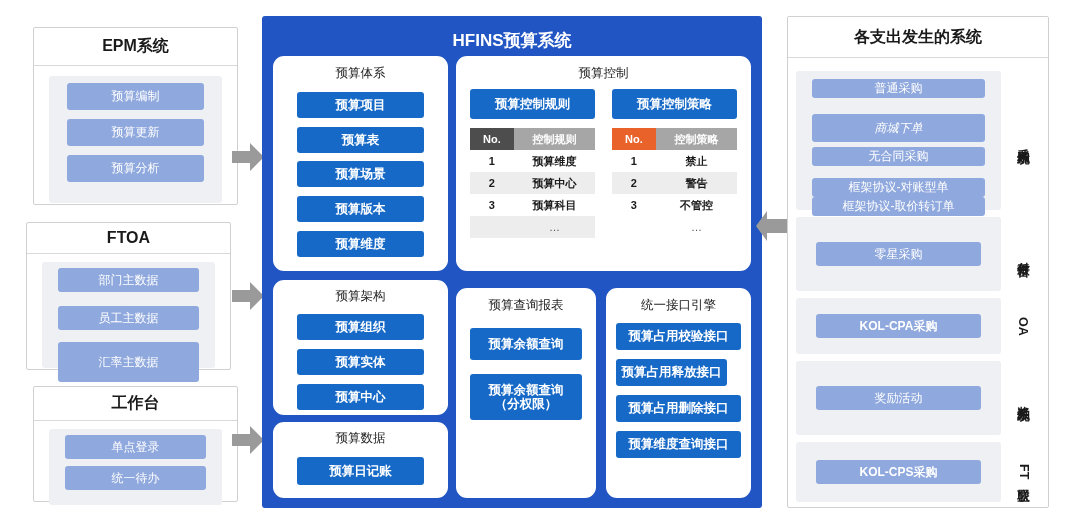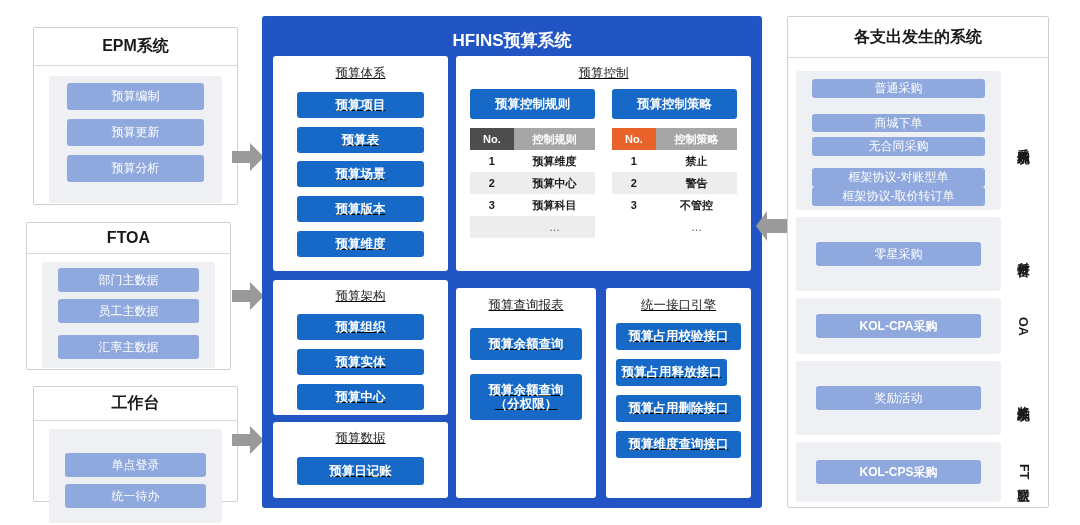--- a/index.html
+++ b/index.html
@@ -73,22 +73,21 @@
     border-radius: 3px;
   }
   .center-title {
     color: #ffffff;
     font-weight: bold;
     font-size: 17px;
     text-align: center;
   }
   .white-card {
     background: #ffffff;
-    border-radius: 3px;
-    text-decoration: underline;
+    border-radius: 11px;
   }
   .card-head {
     text-align: center;
     font-size: 12.5px;
     color: #222222;
     font-weight: normal;
   }
 
   
   .tbl { width: 100%; border-collapse: collapse; }
@@ -143,30 +142,30 @@
       <div class="pill-light" style="height:27px; margin:0 18px 9px 18px;">预算编制</div>
       <div class="pill-light" style="height:27px; margin:0 18px 9px 18px;">预算更新</div>
       <div class="pill-light" style="height:27px; margin:0 18px 0 18px;">预算分析</div>
     </div>
   </div>
 
   <div class="abs panel" style="left:26px; top:222px; width:205px; height:148px;">
     <div class="panel-title" style="font-size:16px; margin-top:6px;">FTOA</div>
     <div class="hr" style="margin:6px 0 0 0;"></div>
     <div class="left-inner" style="margin:8px 15px; height:100px; padding-top:6px;">
-      <div class="pill-light" style="height:24px; margin:0 16px 7px 16px;">部门主数据</div>
+      <div class="pill-light" style="height:24px; margin:0 16px 14px 16px;">部门主数据</div>
       <div class="pill-light" style="height:24px; margin:0 16px 7px 16px;">员工主数据</div>
-      <div class="pill-light" style="height:24px; margin:12px 16px 0 16px;">汇率主数据</div>
+      <div class="pill-light" style="height:40px; margin:12px 16px 0 16px;">汇率主数据</div>
     </div>
   </div>
 
   <div class="abs panel" style="left:33px; top:386px; width:205px; height:116px;">
     <div class="panel-title" style="font-size:16px; margin-top:6px;">工作台</div>
     <div class="hr" style="margin:6px 0 0 0;"></div>
-    <div class="left-inner" style="margin:8px 15px; height:70px; padding-top:24px;">
+    <div class="left-inner" style="margin:8px 15px; height:70px; padding-top:6px;">
       <div class="pill-light" style="height:24px; margin:0 16px 7px 16px;">单点登录</div>
       <div class="pill-light" style="height:24px; margin:0 16px 0 16px;">统一待办</div>
     </div>
   </div>
 
   <div class="abs arrow" style="left:228px; top:137px; width:40px; height:40px;">
     <svg width="40" height="40" viewBox="0 0 40 40">
         <polygon points="4,14 22,14 22,6 36,20 22,34 22,26 4,26" fill="#9a9a9a"></polygon>
       </svg>
   </div>
@@ -288,21 +287,21 @@
     </svg>
   </div>
 
   <div class="abs panel" style="left:787px; top:16px; width:262px; height:492px;">
     <div class="panel-title" style="font-size:16px; margin-top:10px;">各支出发生的系统</div>
     <div class="hr" style="margin:9px 0 0 0;"></div>
 
     <div class="abs" style="left:8px; top:54px; width:246px; height:139px;">
       <div class="abs right-inner" style="left:0; top:0; width:205px; height:139px; padding-top:8px;">
         <div class="pill-light" style="height:19px; margin:0 16px 5px 16px;">普通采购</div>
-        <div class="pill-light" style="height:18px; margin:16px 16px 5px 16px;">商城下单</div>
+        <div class="pill-light" style="height:28px; margin:16px 16px 5px 16px;font-style:italic;">商城下单</div>
         <div class="pill-light" style="height:19px; margin:0 16px 12px 16px;">无合同采购</div>
         <div class="pill-light" style="height:19px; margin:0 16px 0 16px;">框架协议-对账型单</div>
         <div class="pill-light" style="height:19px; margin:0 16px 5px 16px;">框架协议-取价转订单</div>
       </div>
       <div class="abs right-label" style="left:208px; top:0; width:38px; height:139px;">采购系统</div>
     </div>
 
     <div class="abs" style="left:8px; top:200px; width:246px; height:74px;">
       <div class="abs right-inner" style="left:0; top:0; width:205px; height:74px; display:flex; align-items:center; justify-content:center;">
         <div class="pill-light" style="height:24px; width:165px;">零星采购</div>

